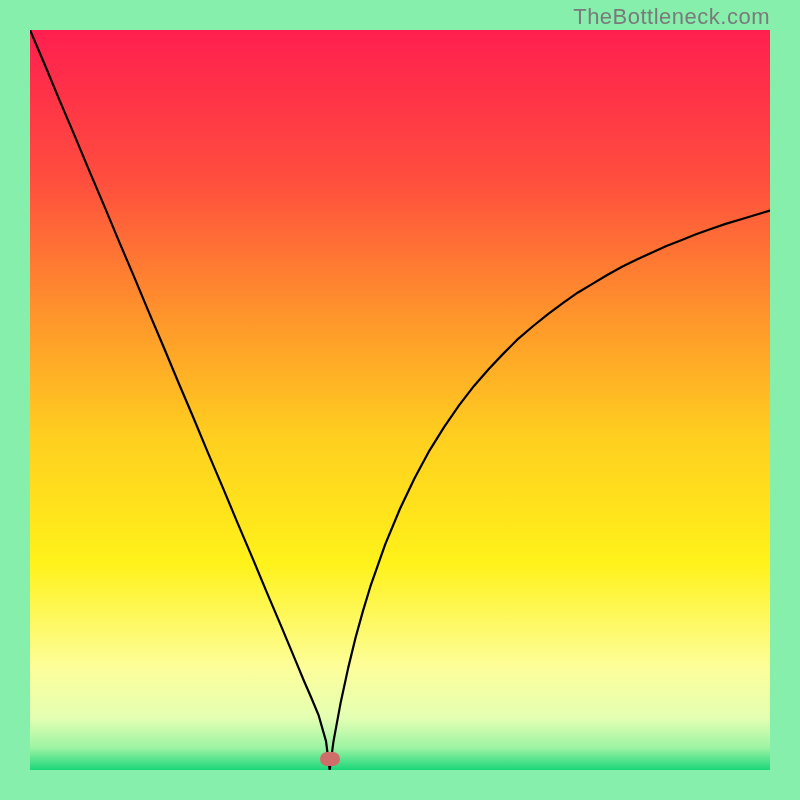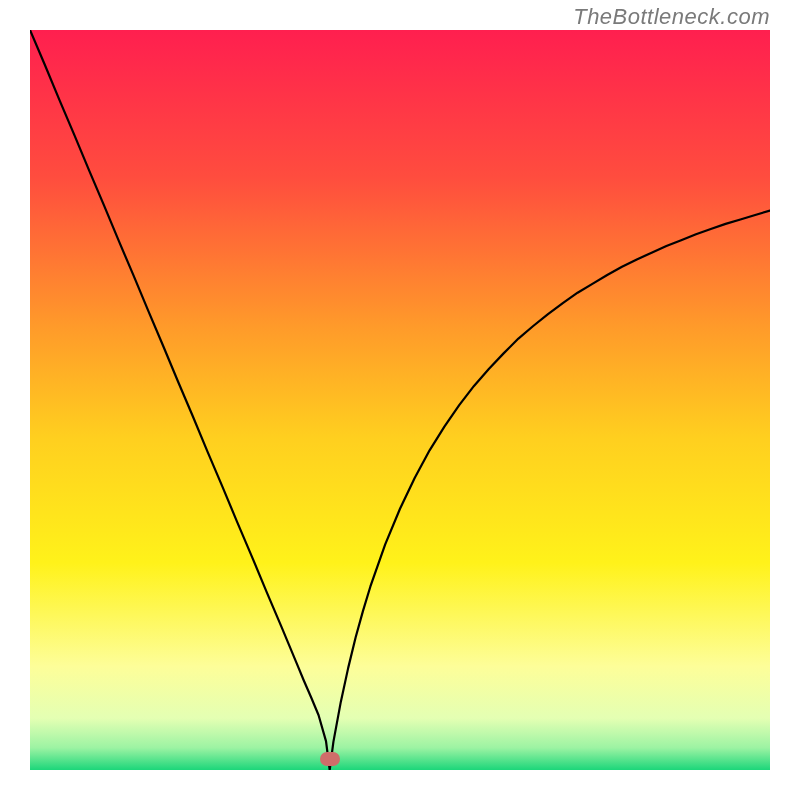--- a/index.html
+++ b/index.html
@@ -9,22 +9,21 @@
     height: 800px;
     background: #000;
     overflow: hidden;
   }
   .frame {
     position: absolute;
     left: 0;
     top: 0;
     width: 800px;
     height: 800px;
-    background: #ffffff;
-    font-style: italic;
+    background: #86efac;
   }
   .plot {
     position: absolute;
     left: 30px;
     top: 30px;
     width: 740px;
     height: 740px;
     overflow: hidden;
   }
   .gradient {

